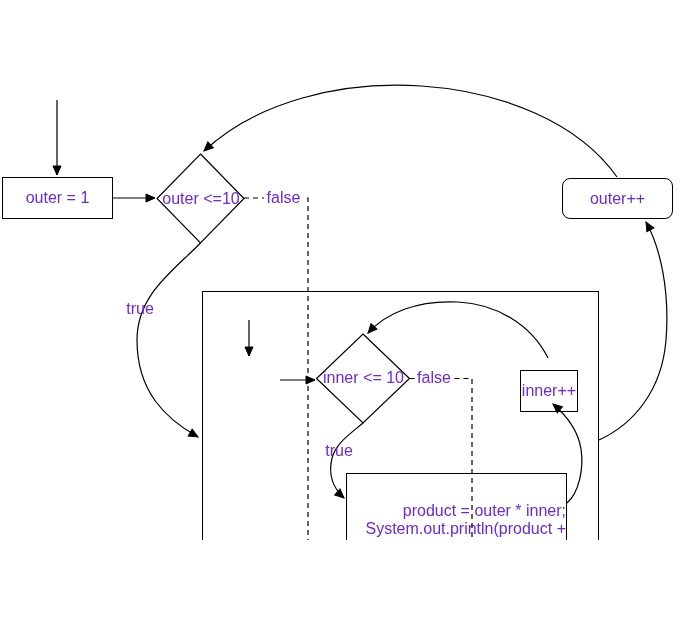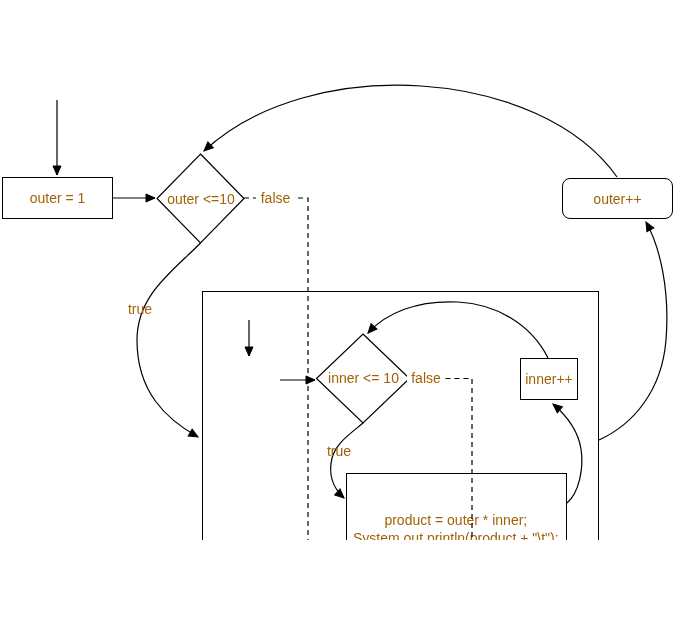--- a/index.html
+++ b/index.html
@@ -2,22 +2,22 @@
 <html><head>
 <meta charset="utf-8">
 <style>
   html, body { margin: 0; padding: 0; background: #ffffff; }
   .canvas {
     position: relative;
     width: 697px;
     height: 540px;
     background: #ffffff;
     font-family: "Liberation Sans", sans-serif;
-    font-size: 14px;
-    color: #a16207;
+    font-size: 16px;
+    color: #6d28d9;
     overflow: hidden;
   }
   .layer {
     position: absolute;
     left: 0; top: 0;
     z-index: 2;
   }
   .node {
     position: absolute;
     box-sizing: border-box;
@@ -32,47 +32,47 @@
     position: absolute;
     box-sizing: border-box;
     border: 1px solid #000000;
     background: transparent;
     z-index: 0;
   }
   .node.code {
     justify-content: flex-start;
     padding-left: 6px;
   }
-  .code-lines { text-align: center; line-height: 18px; margin-top: 44px; }
+  .code-lines { text-align: right; line-height: 18px; margin-top: 44px; }
   .lbl {
     position: absolute;
     z-index: 3;
     text-align: center;
     line-height: 14px;
     white-space: nowrap;
   }
-  .lbl.bg { background: #ffffff; }
+  .lbl.bg { background: #ffffff; margin-left: 8px; }
 </style>
 </head>
 <body>
 
 <div class="canvas">
 
   <div class="container-box" style="left:202px; top:291px; width:397px; height:301px;"></div>
 
   <div class="node" style="left:2px; top:177px; width:111px; height:42px;">
     <span>outer = 1</span>
   </div>
 
   <div class="node" style="left:562px; top:178px; width:111px; height:41px;border-radius:8px;">
     <span>outer++</span>
   </div>
 
 
-  <div class="node" style="left:520px; top:358px; width:58px; height:42px;">
+  <div class="node" style="left:520px; top:370px; width:58px; height:42px;">
     <span>inner++</span>
   </div>
 
   <div class="node code" style="left:346px; top:473px; width:221px; height:68px;">
     <div class="code-lines">
       <div>product = outer * inner;</div>
       <div>System.out.println(product + "\t");</div>
     </div>
   </div>
 

